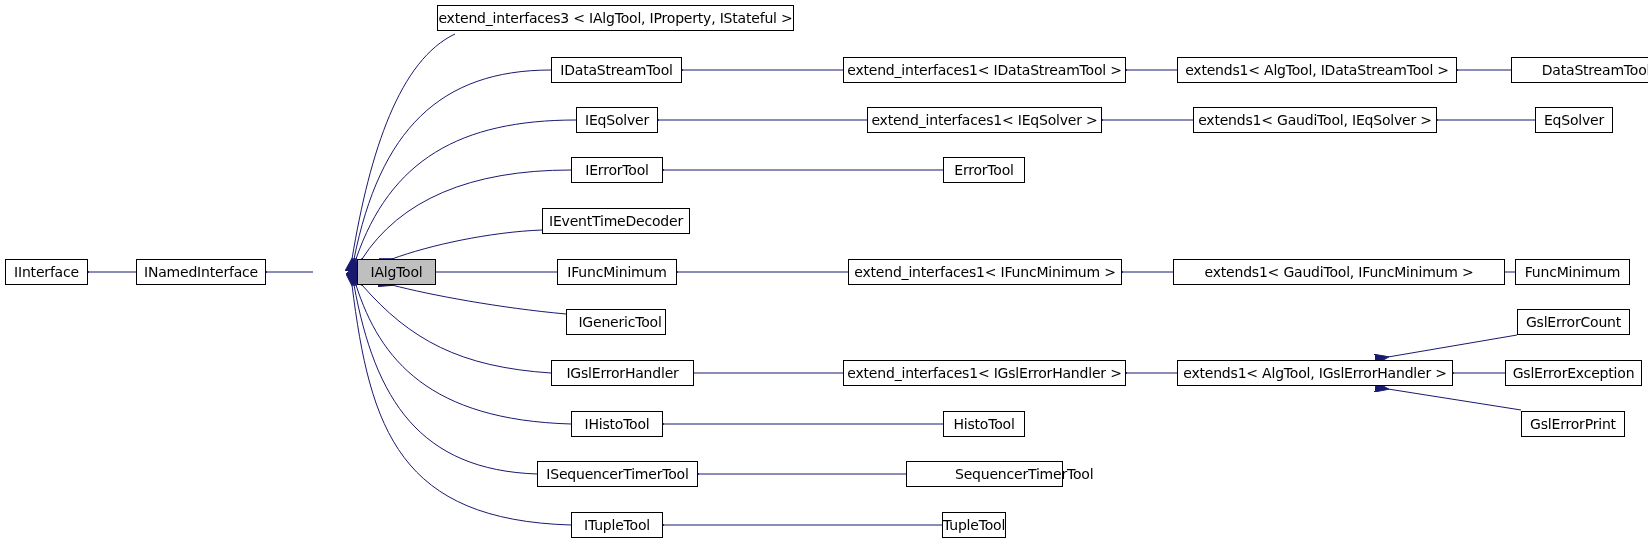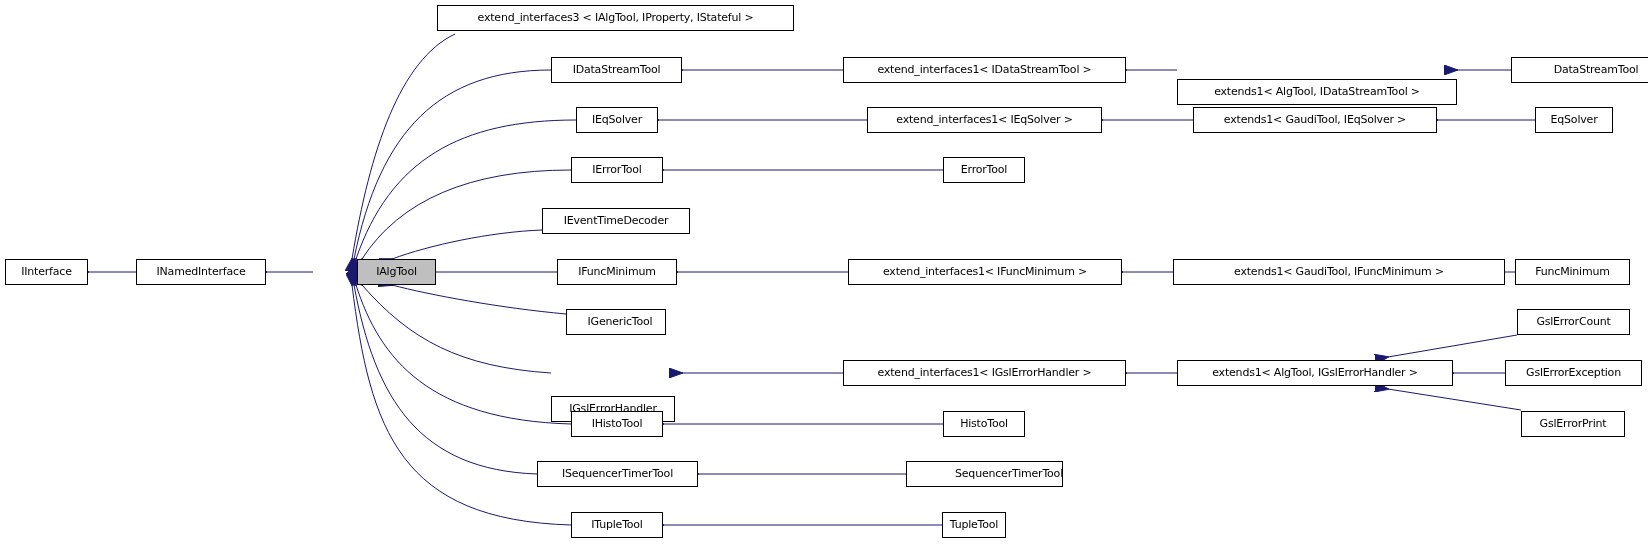--- a/index.html
+++ b/index.html
@@ -7,21 +7,21 @@
     #diagram { position: absolute; left: 0; top: 0; width: 1648px; height: 544px; }
     .node {
       position: absolute;
       box-sizing: border-box;
       border: 1px solid #000000;
       background: #ffffff;
       height: 26px;
       line-height: 24px;
       text-align: center;
       font-family: "DejaVu Sans", sans-serif;
-      font-size: 11px;
+      font-size: 14px;
       color: #000000;
       white-space: nowrap;
       cursor: pointer;
       letter-spacing: -0.2px;
     }
     .node.focus { background: #bfbfbf; }
     svg.edges { position: absolute; left: 0; top: 0; }
   </style>
 </head>
 <body>
@@ -82,35 +82,35 @@
   <div class="node" style="left:136px;top:259px;width:130px;">INamedInterface</div>
   <div class="node focus" style="left:313px;top:259px;width:79px;margin-left:44px;">IAlgTool</div>
 
   <div class="node" style="left:437px;top:5px;width:357px;">extend_interfaces3 &lt; IAlgTool, IProperty, IStateful &gt;</div>
   <div class="node" style="left:551px;top:57px;width:131px;">IDataStreamTool</div>
   <div class="node" style="left:576px;top:107px;width:82px;">IEqSolver</div>
   <div class="node" style="left:571px;top:157px;width:92px;">IErrorTool</div>
   <div class="node" style="left:542px;top:208px;width:148px;">IEventTimeDecoder</div>
   <div class="node" style="left:557px;top:259px;width:120px;">IFuncMinimum</div>
   <div class="node" style="left:566px;top:309px;width:100px;padding-left:8px;">IGenericTool</div>
-  <div class="node" style="left:551px;top:360px;width:124px;margin-top:36px;">IGslErrorHandler</div>
+  <div class="node" style="left:551px;top:360px;width:143px;">IGslErrorHandler</div>
   <div class="node" style="left:571px;top:411px;width:92px;">IHistoTool</div>
   <div class="node" style="left:537px;top:461px;width:161px;">ISequencerTimerTool</div>
   <div class="node" style="left:571px;top:512px;width:92px;">ITupleTool</div>
 
   <div class="node" style="left:843px;top:57px;width:283px;">extend_interfaces1&lt; IDataStreamTool &gt;</div>
   <div class="node" style="left:867px;top:107px;width:235px;">extend_interfaces1&lt; IEqSolver &gt;</div>
   <div class="node" style="left:943px;top:157px;width:82px;">ErrorTool</div>
   <div class="node" style="left:848px;top:259px;width:274px;">extend_interfaces1&lt; IFuncMinimum &gt;</div>
   <div class="node" style="left:843px;top:360px;width:283px;">extend_interfaces1&lt; IGslErrorHandler &gt;</div>
   <div class="node" style="left:943px;top:411px;width:82px;">HistoTool</div>
   <div class="node" style="left:906px;top:461px;width:157px;padding-left:48px;">SequencerTimerTool</div>
   <div class="node" style="left:942px;top:512px;width:64px;">TupleTool</div>
 
-  <div class="node" style="left:1177px;top:57px;width:280px;margin-top:22px;">extends1&lt; AlgTool, IDataStreamTool &gt;</div>
+  <div class="node" style="left:1177px;top:57px;width:280px;">extends1&lt; AlgTool, IDataStreamTool &gt;</div>
   <div class="node" style="left:1193px;top:107px;width:244px;">extends1&lt; GaudiTool, IEqSolver &gt;</div>
   <div class="node" style="left:1173px;top:259px;width:332px;">extends1&lt; GaudiTool, IFuncMinimum &gt;</div>
   <div class="node" style="left:1177px;top:360px;width:276px;">extends1&lt; AlgTool, IGslErrorHandler &gt;</div>
 
   <div class="node" style="left:1511px;top:57px;width:142px;padding-left:28px;">DataStreamTool</div>
   <div class="node" style="left:1535px;top:107px;width:78px;">EqSolver</div>
   <div class="node" style="left:1515px;top:259px;width:115px;">FuncMinimum</div>
   <div class="node" style="left:1517px;top:309px;width:113px;">GslErrorCount</div>
   <div class="node" style="left:1505px;top:360px;width:137px;">GslErrorException</div>
   <div class="node" style="left:1521px;top:411px;width:104px;">GslErrorPrint</div>

